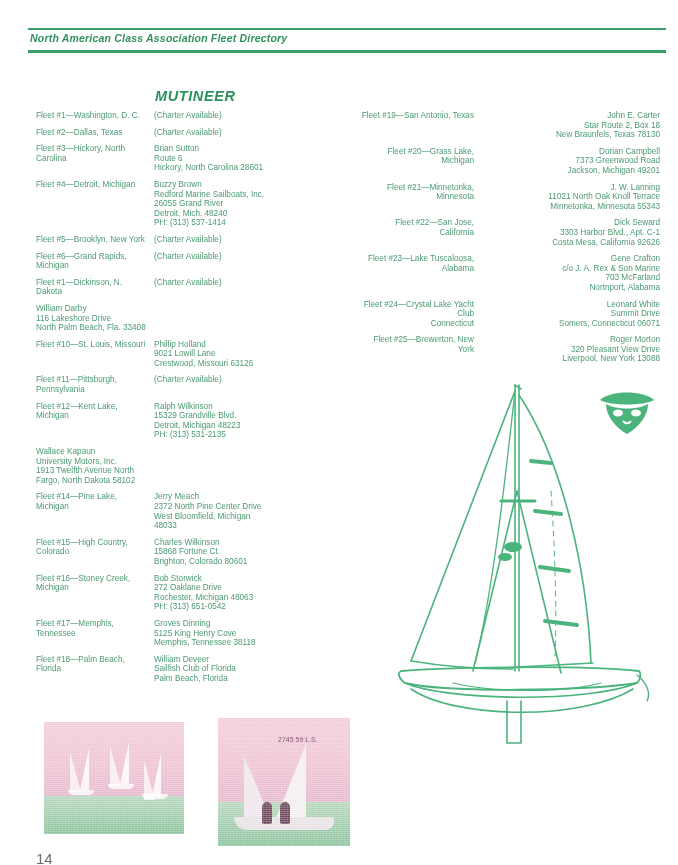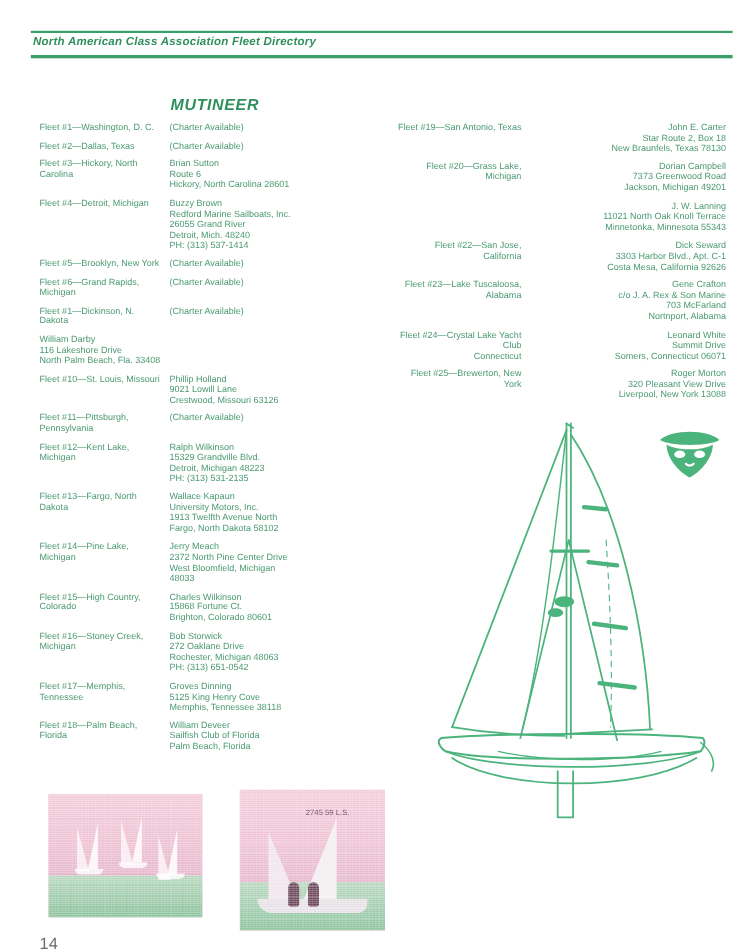--- a/index.html
+++ b/index.html
@@ -263,22 +263,20 @@
     </div>
     <div class="fleet-row">
       <div class="fleet-label">Fleet #12—Kent Lake,
                Michigan</div>
       <div class="fleet-contact">Ralph Wilkinson
 15329 Grandville Blvd.
 Detroit, Michigan 48223
 PH: (313) 531-2135</div>
     </div>
     <div class="fleet-row">
-      <div class="fleet-label">Fleet #13—Fargo, North
-               Dakota</div>
       <div class="fleet-contact">Wallace Kapaun
 University Motors, Inc.
 1913 Twelfth Avenue North
 Fargo, North Dakota 58102</div>
     </div>
     <div class="fleet-row">
       <div class="fleet-label">Fleet #14—Pine Lake,
                Michigan</div>
       <div class="fleet-contact">Jerry Meach
 2372 North Pine Center Drive
@@ -324,20 +322,22 @@
 New Braunfels, Texas 78130</div>
     </div>
     <div class="fleet-row">
       <div class="fleet-label">Fleet #20—Grass Lake,
                Michigan</div>
       <div class="fleet-contact">Dorian Campbell
 7373 Greenwood Road
 Jackson, Michigan 49201</div>
     </div>
     <div class="fleet-row">
+      <div class="fleet-label">Fleet #21—Minnetonka,
+               Minnesota</div>
       <div class="fleet-contact">J. W. Lanning
 11021 North Oak Knoll Terrace
 Minnetonka, Minnesota 55343</div>
     </div>
     <div class="fleet-row">
       <div class="fleet-label">Fleet #22—San Jose, California</div>
       <div class="fleet-contact">Dick Seward
 3303 Harbor Blvd., Apt. C-1
 Costa Mesa, California 92626</div>
     </div>

